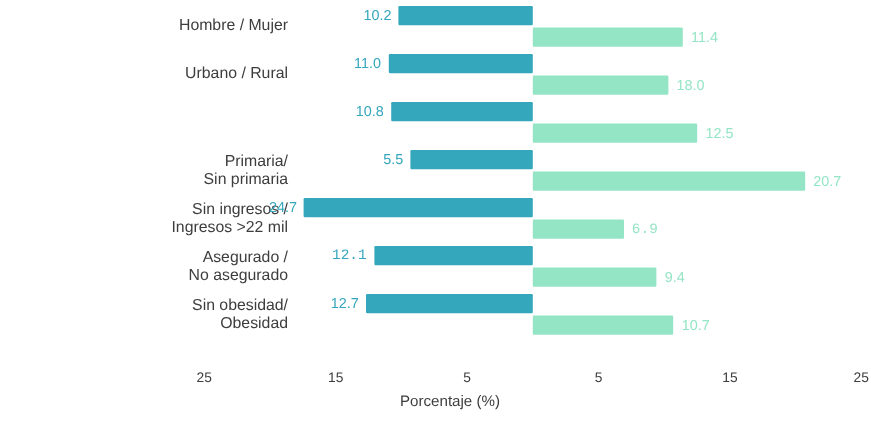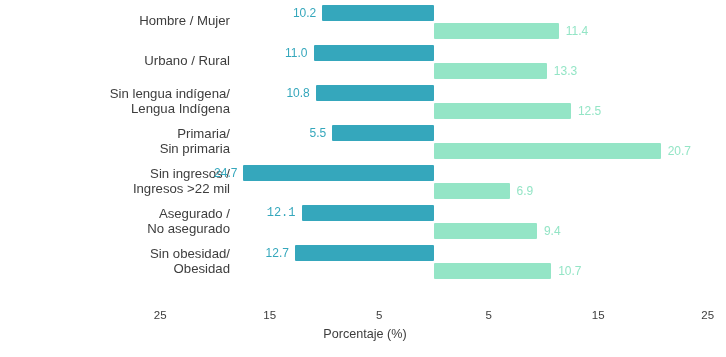--- a/index.html
+++ b/index.html
@@ -3,21 +3,21 @@
 <meta charset="utf-8">
 <style>
   html,body{margin:0;padding:0;}
   body{
     width:726px;height:357px;
     background:#ffffff;
     font-family:"Liberation Sans","DejaVu Sans",sans-serif;
     overflow:hidden;
     position:relative;
   }
-  #chart-root{position:absolute;left:2px;top:0;width:644px;height:357px;}
+  #chart-root{position:absolute;left:12px;top:0;width:644px;height:357px;}
 
   
   .cat-labels{position:absolute;left:0;top:0;width:228px;height:285px;}
   .cat-label{
     position:absolute;
     right:0;width:228px;
     text-align:right;
     color:#3d3d3d;
     font-size:13.2px;
     line-height:15.5px;
@@ -59,53 +59,51 @@
   .axis-title span{position:relative;left:0px;}
 </style>
 </head>
 <body>
 
 <div id="chart-root">
 
   <div class="cat-labels">
       <div class="cat-label" style="top: 13.25px;">Hombre / Mujer</div>
       <div class="cat-label" style="top: 53.25px;">Urbano / Rural</div>
-      <div class="cat-label" style="top: 85.5px;">Sin lengua indígena/
-Lengua Indígena</div>
       <div class="cat-label" style="top: 125.5px;">Primaria/
 Sin primaria</div>
       <div class="cat-label" style="top: 165.5px; padding-left: 25px;">Sin ingresos /
 Ingresos &gt;22 mil</div>
       <div class="cat-label" style="top: 205.5px;">Asegurado /
 No asegurado</div>
       <div class="cat-label" style="top: 245.5px;">Sin obesidad/
 Obesidad</div>
     </div>
 
   <div class="plot">
       <div class="bar bar-left" style="left: 320.31px; width: 111.69px; top: 5px; background: rgb(53, 167, 188);"></div>
       <div class="vlabel vlabel-left" style="width: 60px; left: 254.31px; top: 5px; color: rgb(53, 167, 188);">10.2</div>
       <div class="bar bar-right" style="left: 432px; width: 124.83px; top: 23px; background: rgb(148, 229, 198);"></div>
       <div class="vlabel vlabel-right" style="left: 563.83px; top: 23px; color: rgb(148, 229, 198);">11.4</div>
       <div class="bar bar-left" style="left: 311.55px; width: 120.45px; top: 45px; background: rgb(53, 167, 188);"></div>
       <div class="vlabel vlabel-left" style="width: 60px; left: 245.55px; top: 45px; color: rgb(53, 167, 188);">11.0</div>
       <div class="bar bar-right" style="left: 432px; width: 112.785px; top: 63px; background: rgb(148, 229, 198);"></div>
-      <div class="vlabel vlabel-right" style="left: 551.785px; top: 63px; color: rgb(148, 229, 198);">13.3</div>
+      <div class="vlabel vlabel-right" style="left: 551.785px; top: 63px; color: rgb(148, 229, 198);">18.0</div>
       <div class="bar bar-left" style="left: 313.74px; width: 118.26px; top: 85px; background: rgb(53, 167, 188);"></div>
       <div class="vlabel vlabel-left" style="width: 60px; left: 247.74px; top: 85px; color: rgb(53, 167, 188);">10.8</div>
       <div class="bar bar-right" style="left: 432px; width: 136.875px; top: 103px; background: rgb(148, 229, 198);"></div>
       <div class="vlabel vlabel-right" style="left: 575.875px; top: 103px; color: rgb(148, 229, 198);">12.5</div>
       <div class="bar bar-left" style="left: 330.165px; width: 101.835px; top: 125px; background: rgb(53, 167, 188);"></div>
       <div class="vlabel vlabel-left" style="width: 60px; left: 264.165px; top: 125px; color: rgb(53, 167, 188);">5.5</div>
       <div class="bar bar-right" style="left: 432px; width: 226.665px; top: 143px; background: rgb(148, 229, 198);"></div>
       <div class="vlabel vlabel-right" style="left: 665.665px; top: 143px; color: rgb(148, 229, 198);">20.7</div>
       <div class="bar bar-left" style="left: 241.47px; width: 190.53px; top: 165px; background: rgb(53, 167, 188);"></div>
       <div class="vlabel vlabel-left" style="width: 60px; left: 175.47px; top: 165px; color: rgb(53, 167, 188);">24.7</div>
       <div class="bar bar-right" style="left: 432px; width: 75.555px; top: 183px; background: rgb(148, 229, 198);"></div>
-      <div class="vlabel vlabel-right" style="left: 514.555px; top: 183px; color: rgb(148, 229, 198);">6.9</div>
+      <div class="vlabel vlabel-right" style="left: 514.555px; top: 183px; color: rgb(148, 229, 198); font-family: Liberation Mono, monospace;">6.9</div>
       <div class="bar bar-left" style="left: 299.505px; width: 132.495px; top: 205px; background: rgb(53, 167, 188);"></div>
       <div class="vlabel vlabel-left" style="width: 60px; left: 233.505px; top: 205px; color: rgb(53, 167, 188); font-family: Liberation Mono, monospace;">12.1</div>
       <div class="bar bar-right" style="left: 432px; width: 102.93px; top: 223px; background: rgb(148, 229, 198);"></div>
       <div class="vlabel vlabel-right" style="left: 541.93px; top: 223px; color: rgb(148, 229, 198); text-align: right;">9.4</div>
       <div class="bar bar-left" style="left: 292.935px; width: 139.065px; top: 245px; background: rgb(53, 167, 188);"></div>
       <div class="vlabel vlabel-left" style="width: 60px; left: 226.935px; top: 245px; color: rgb(53, 167, 188);">12.7</div>
       <div class="bar bar-right" style="left: 432px; width: 117.165px; top: 263px; background: rgb(148, 229, 198);"></div>
       <div class="vlabel vlabel-right" style="left: 556.165px; top: 263px; color: rgb(148, 229, 198);">10.7</div>
     </div>
 

